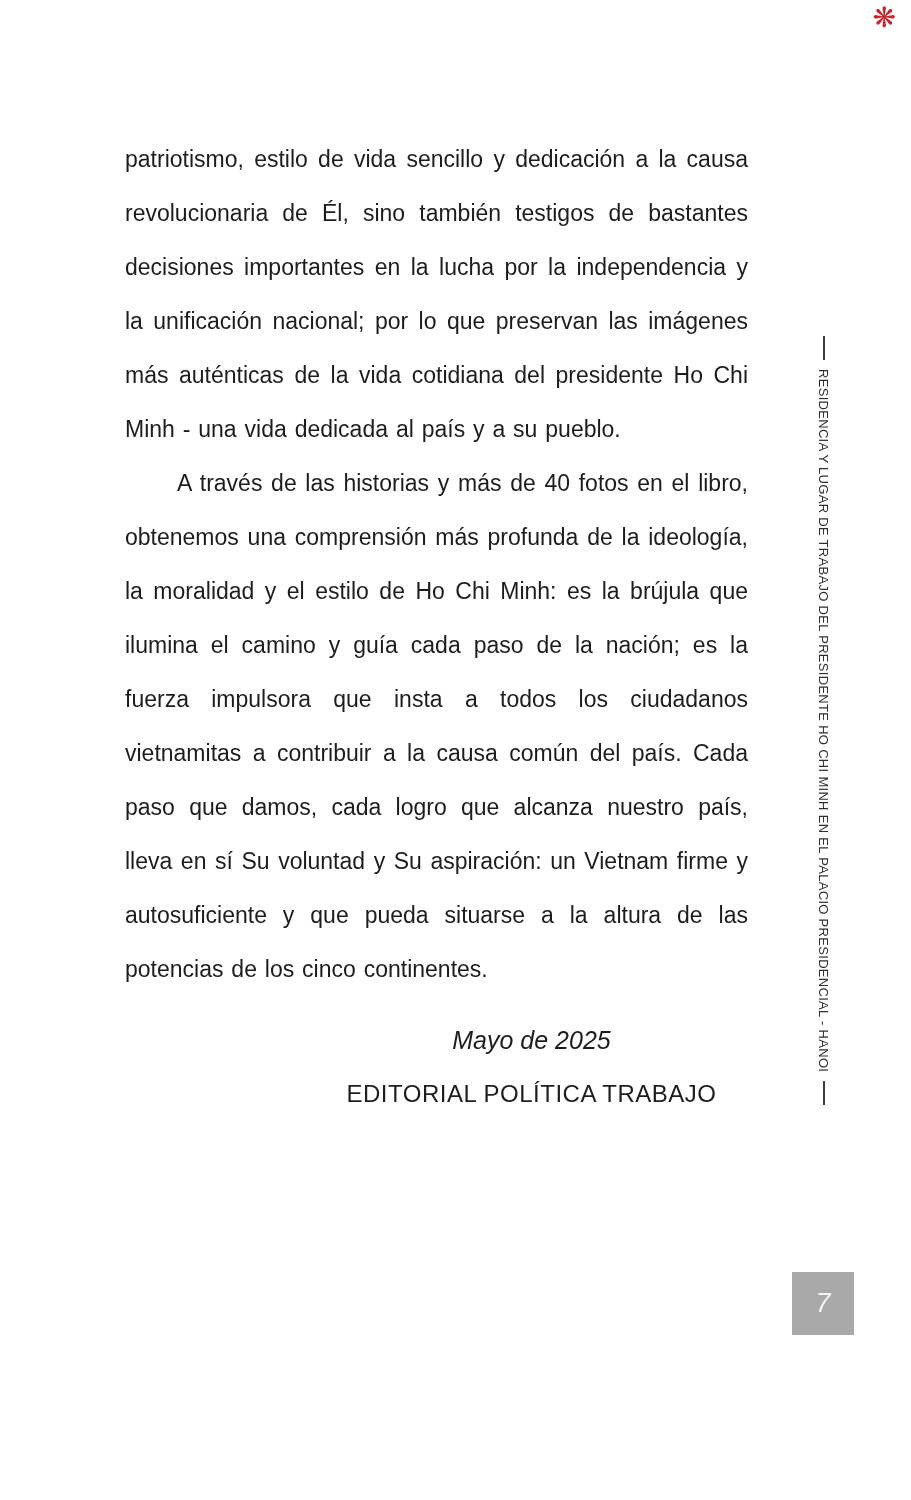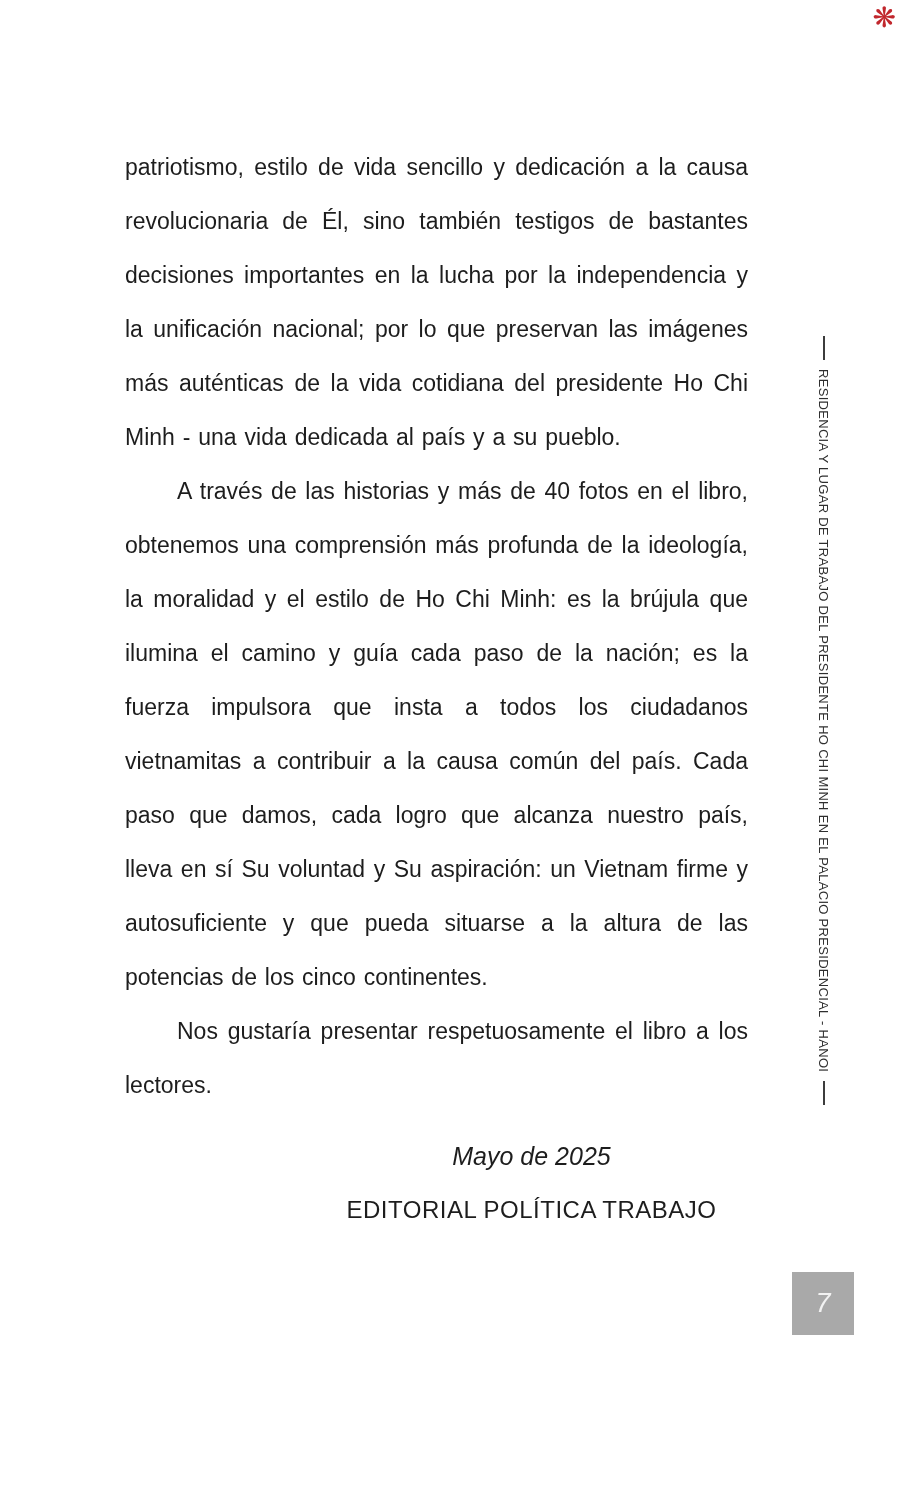--- a/index.html
+++ b/index.html
@@ -21,21 +21,21 @@
     right: 15px;
     font-size: 28px;
     line-height: 1;
     color: #c1272d;
   }
 
   
   .text-column {
     position: absolute;
     left: 125px;
-    top: 140px;
+    top: 132px;
     width: 623px;
   }
   .para {
     font-size: 23px;
     line-height: 54px;
     text-align: justify;
     text-indent: 52px;
     word-spacing: 1.5px;
     color: #1d1d1d;
   }
@@ -104,21 +104,20 @@
 </head>
 <body>
 
 <div class="page">
 
   <span class="flower">❋</span>
 
   <main class="text-column">
     <p class="para no-indent">patriotismo, estilo de vida sencillo y dedicación a la causa revolucionaria de Él, sino también testigos de bastantes decisiones importantes en la lucha por la independencia y la unificación nacional; por lo que preservan las imágenes más auténticas de la vida cotidiana del presidente Ho Chi Minh - una vida dedicada al país y a su pueblo.</p>
     <p class="para">A través de las historias y más de 40 fotos en el libro, obtenemos una comprensión más profunda de la ideología, la moralidad y el estilo de Ho Chi Minh: es la brújula que ilumina el camino y guía cada paso de la nación; es la fuerza impulsora que insta a todos los ciudadanos vietnamitas a contribuir a la causa común del país. Cada paso que damos, cada logro que alcanza nuestro país, lleva en sí Su voluntad y Su aspiración: un Vietnam firme y autosuficiente y que pueda situarse a la altura de las potencias de los cinco continentes.</p>
-    <p class="para">Nos gustaría presentar respetuosamente el libro a los lectores.</p>
 
     <div class="signature">
       <p class="date">Mayo de 2025</p>
       <p class="publisher">EDITORIAL POLÍTICA TRABAJO</p>
     </div>
   </main>
 
   <aside class="sidebar">
     <span class="rule"></span>
     <span class="vertical-text">RESIDENCIA Y LUGAR DE TRABAJO DEL PRESIDENTE HO CHI MINH EN EL PALACIO PRESIDENCIAL - HANOI</span>

